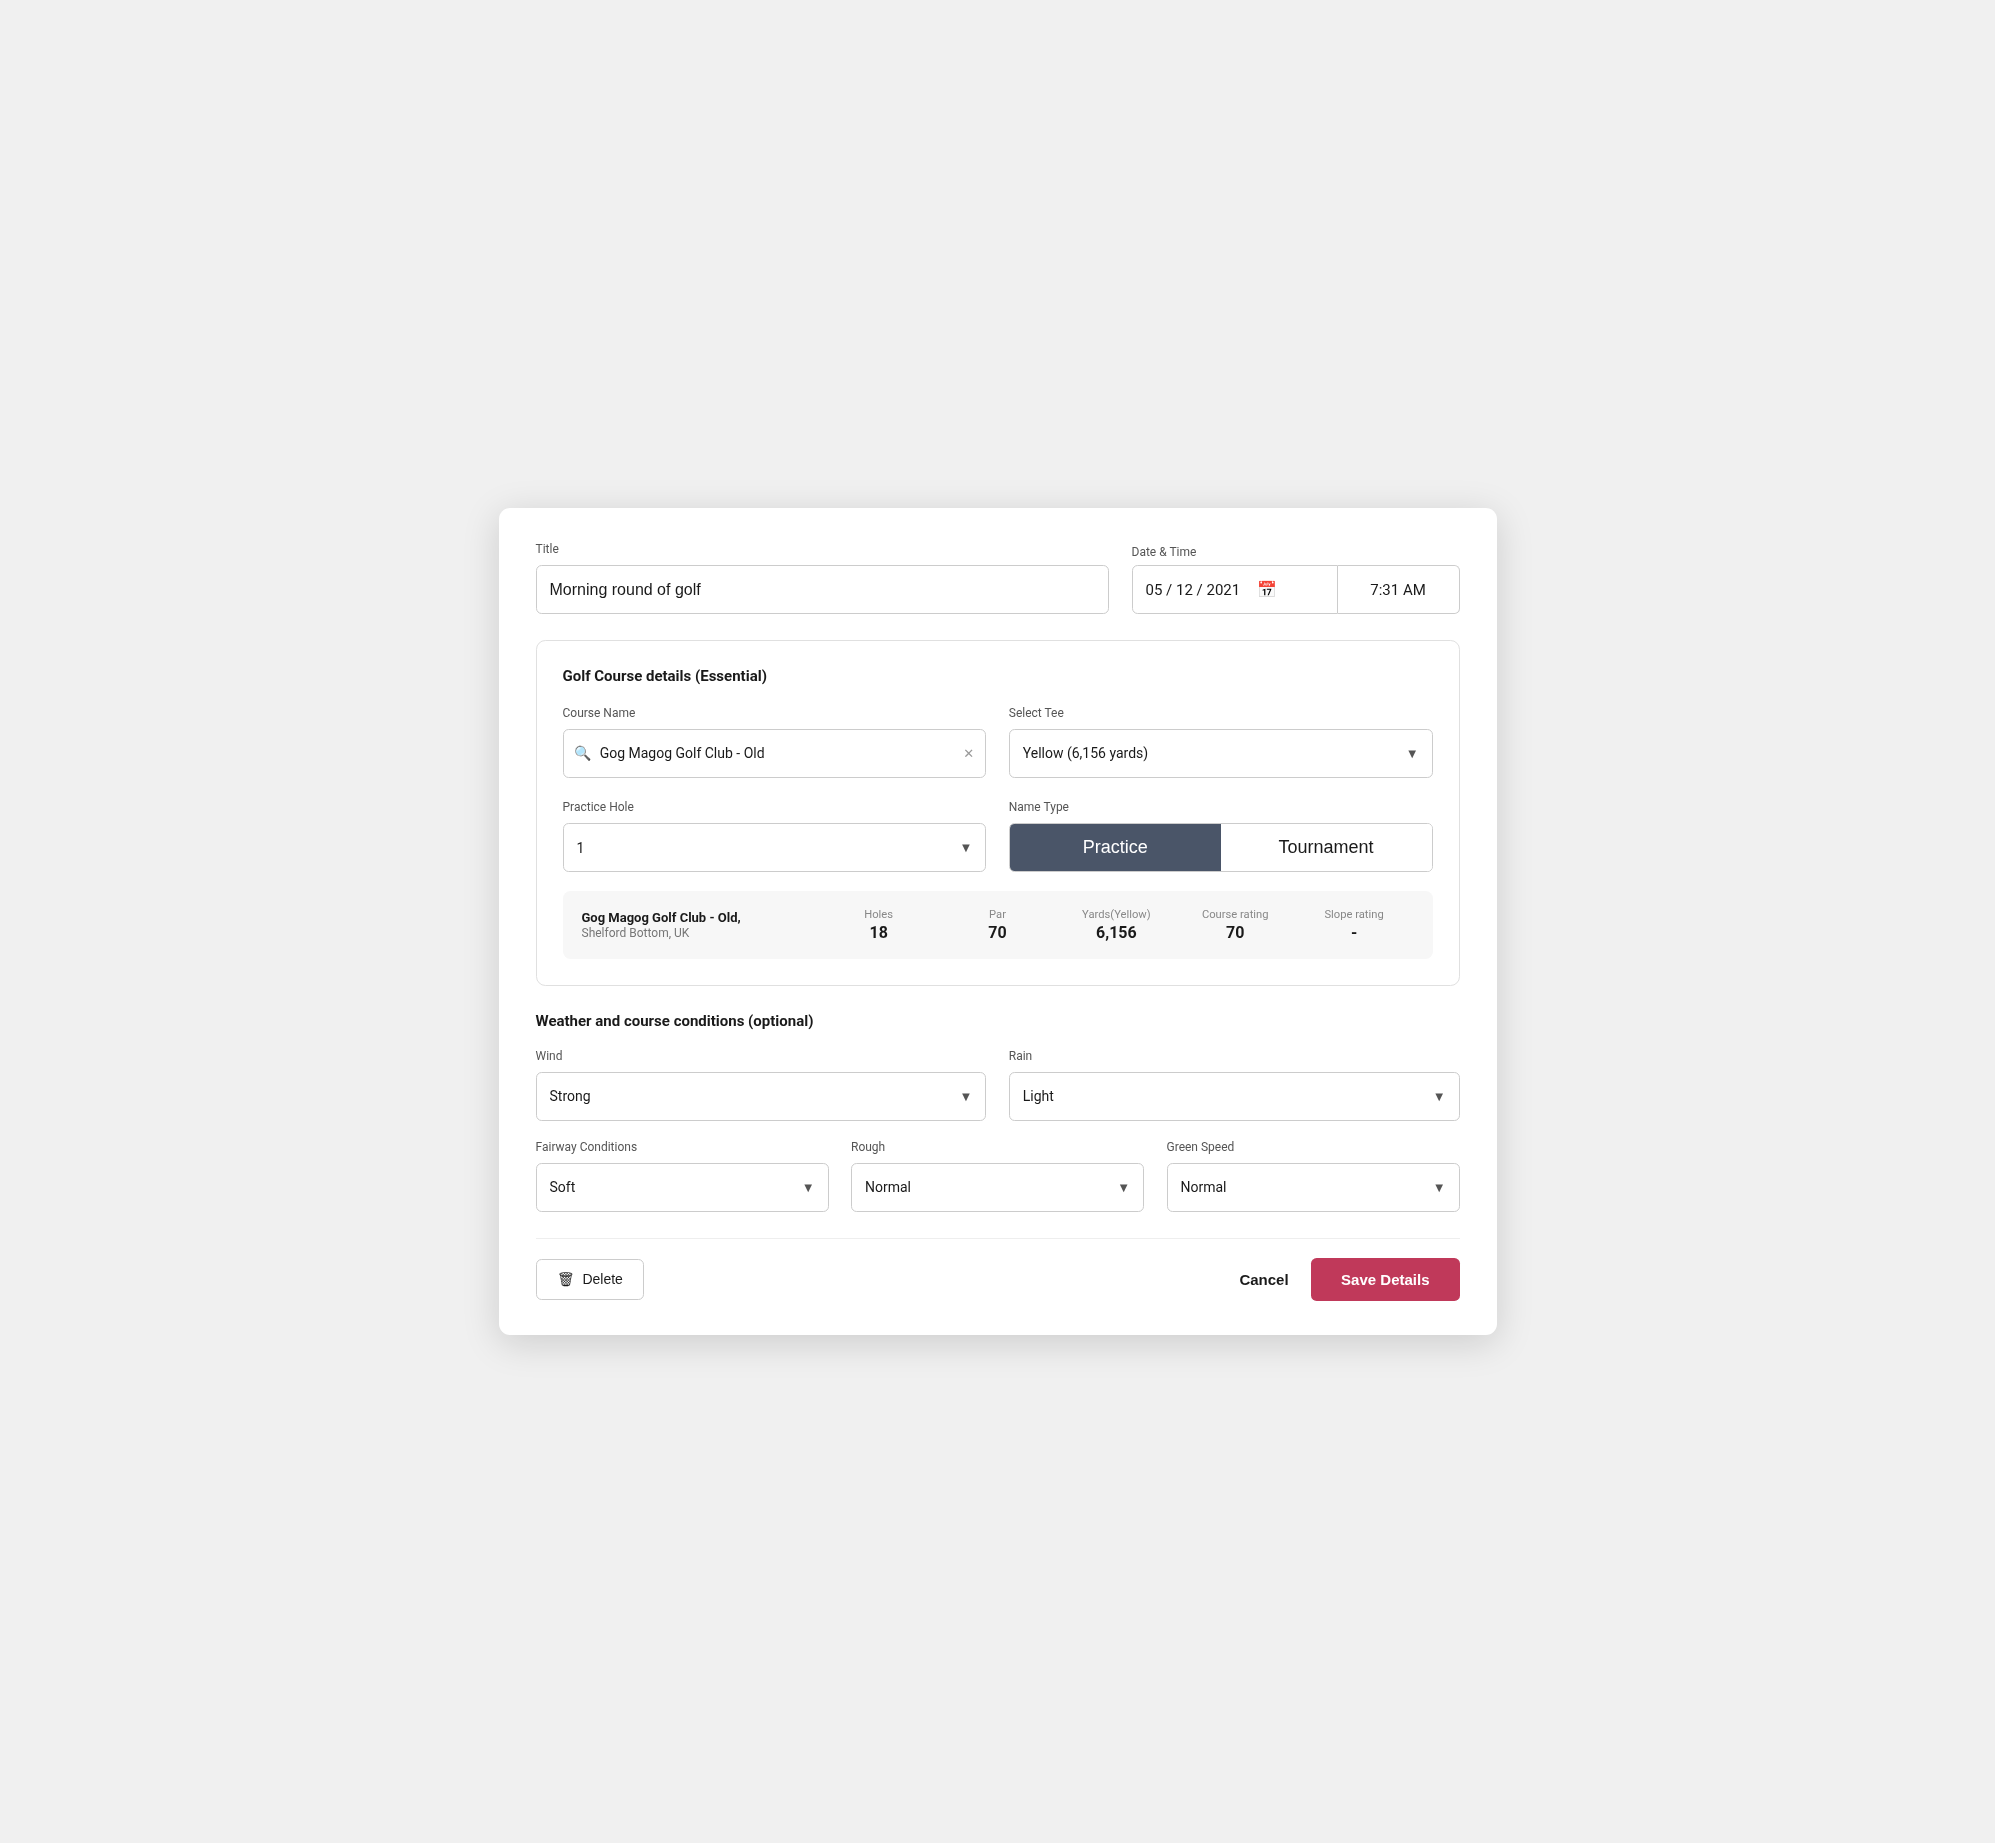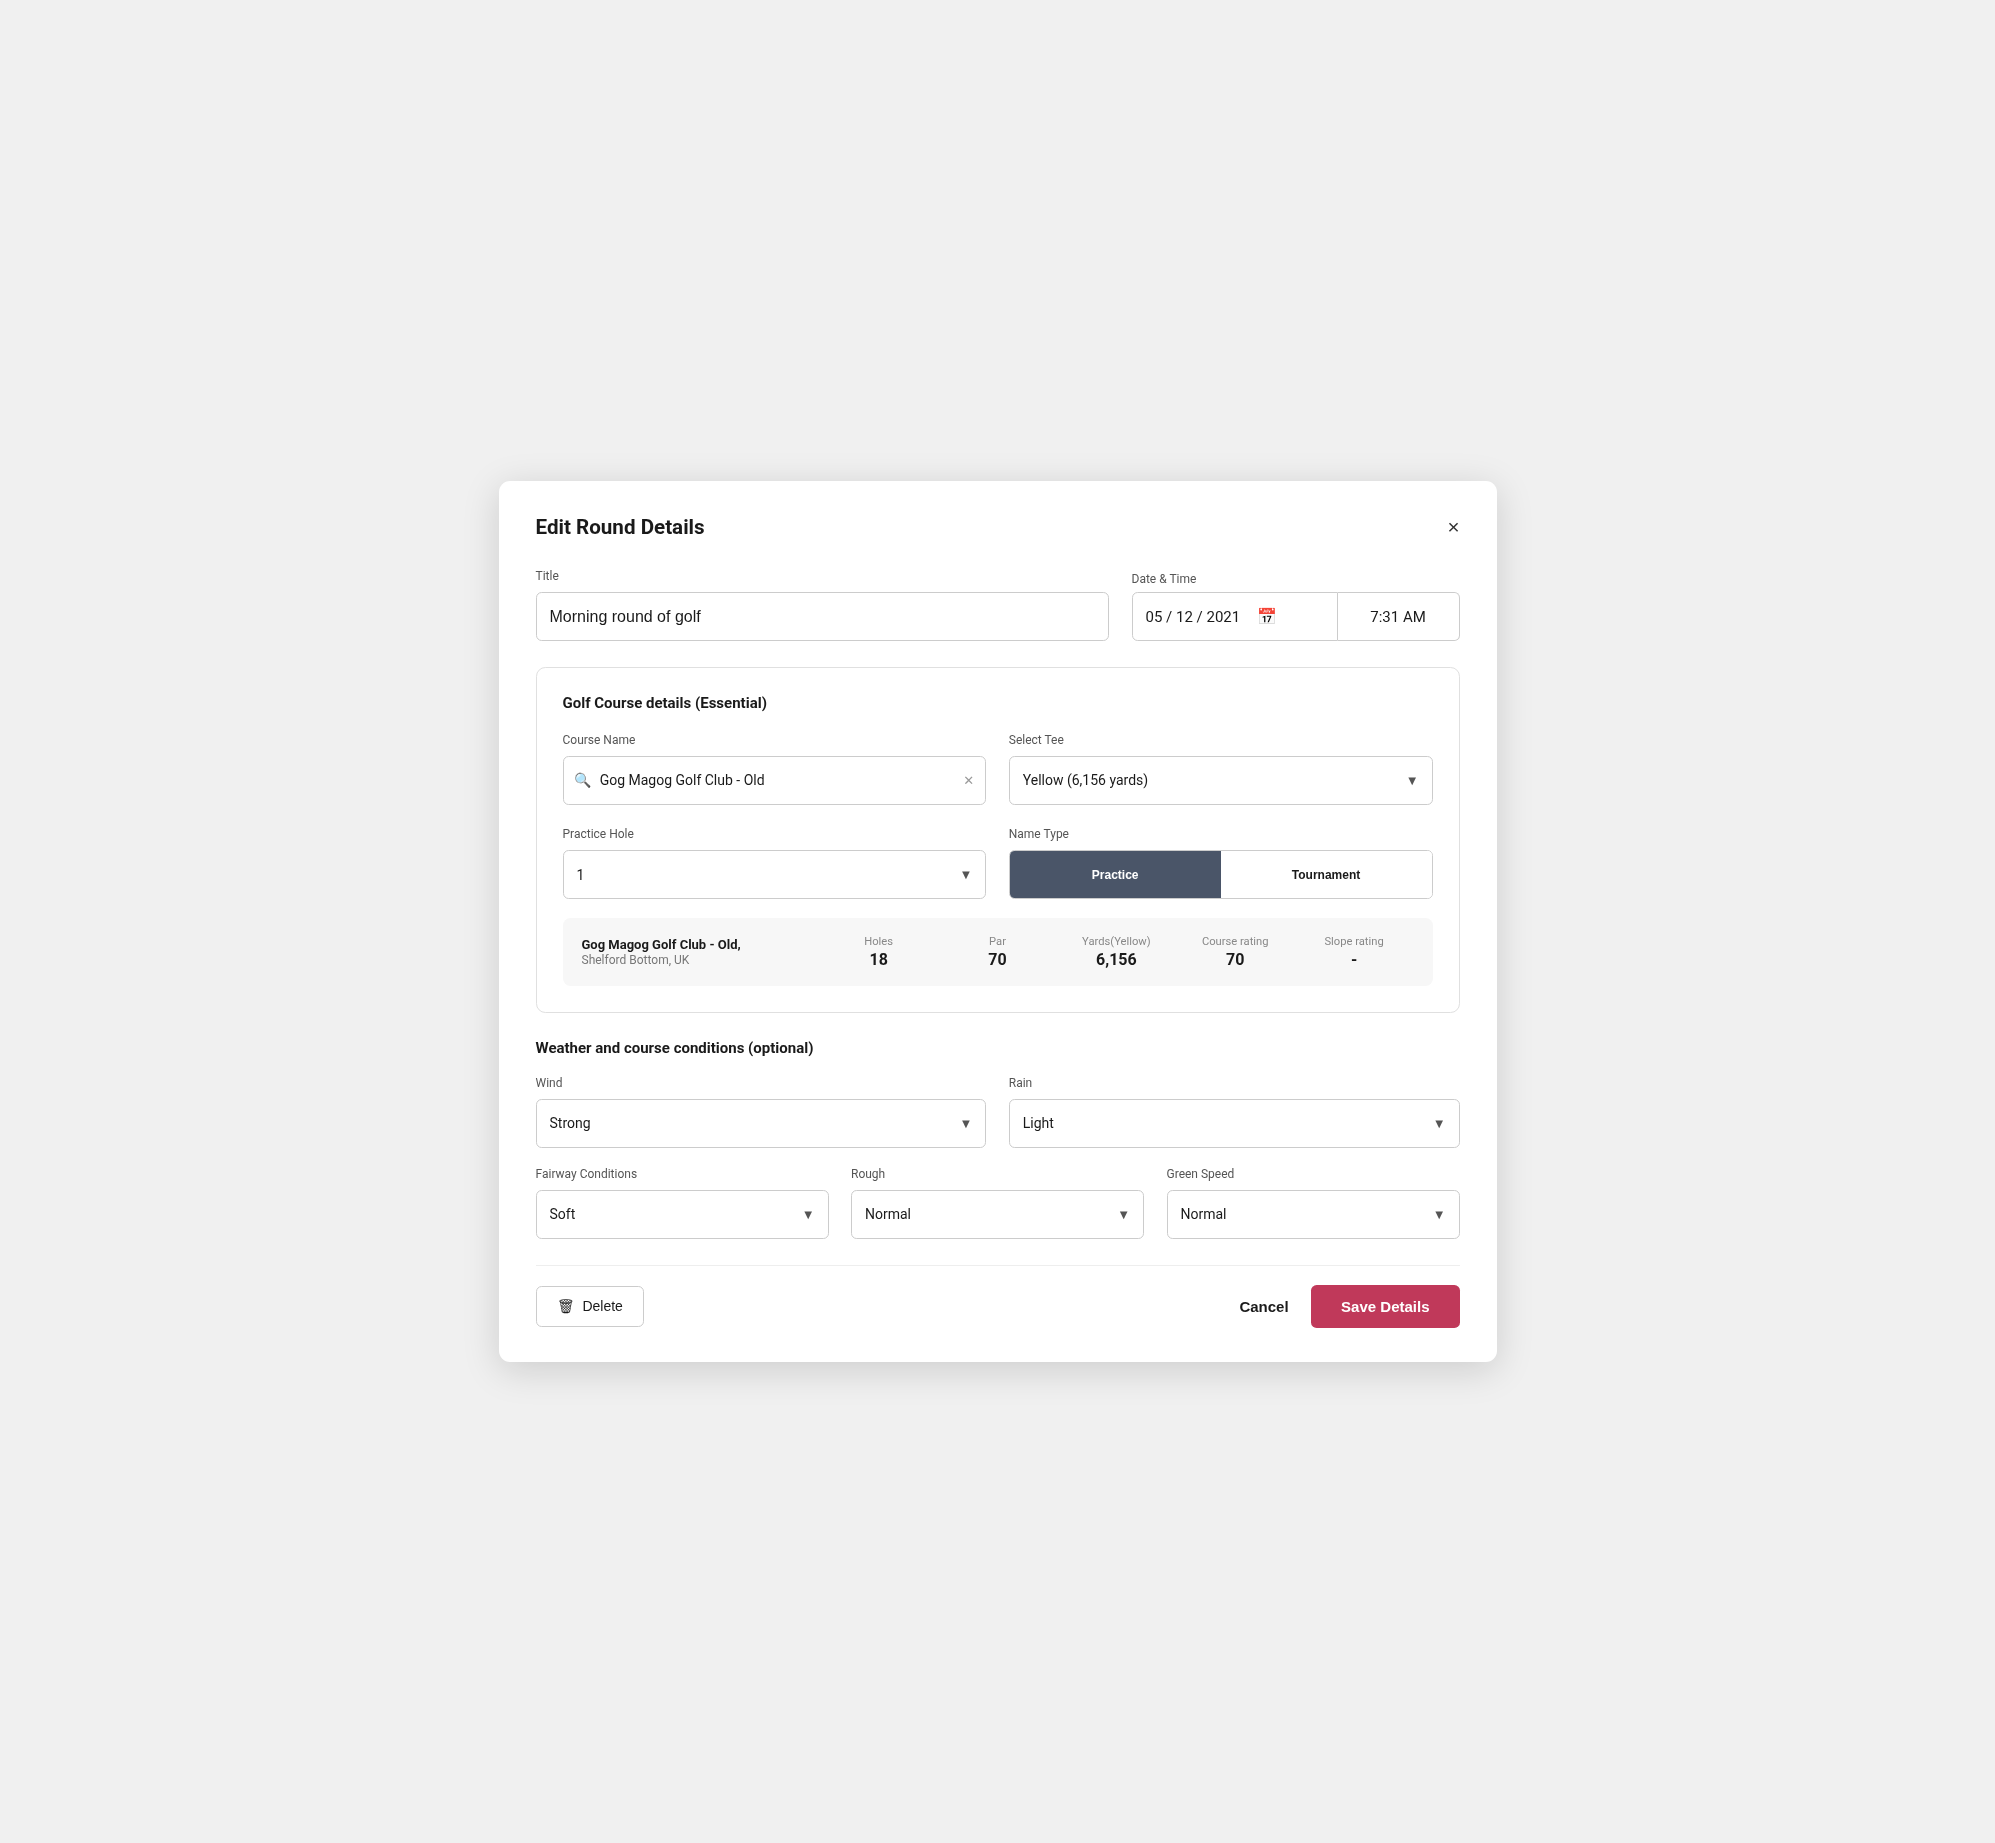--- a/index.html
+++ b/index.html
@@ -168,22 +168,22 @@
       border: 1.4px solid #ccc;
       border-radius: 5.6px;
       overflow: hidden;
       height: 49px;
     }
     .toggle-btn {
       flex: 1;
       display: flex;
       align-items: center;
       justify-content: center;
-      font-size: 12px;
-      font-weight: 700;
+      font-size: 18px;
+      font-weight: 400;
       cursor: pointer;
       border: none;
       background: #fff;
       color: #1a1a1a;
     }
     .toggle-btn.active {
       background: #4a5568;
       color: #fff;
     }
     .course-info-row {
@@ -291,24 +291,20 @@
     .date-time-outer {
       display: flex;
       flex-direction: column;
       gap: 5.6px;
     }
   </style>
 </head>
 <body>
 
 <div class="modal">
-  <div class="modal-header">
-    <span class="modal-title">Edit Round Details</span>
-    <button class="close-btn">×</button>
-  </div>
 
   <div class="top-row">
     <div class="field-group title-field">
       <span class="field-label">Title</span>
       <input class="title-input" type="text" value="Morning round of golf" style="">
     </div>
     <div class="date-time-outer">
       <span class="field-label">Date &amp; Time</span>
       <div class="datetime-group">
         <div class="date-input-wrap">

